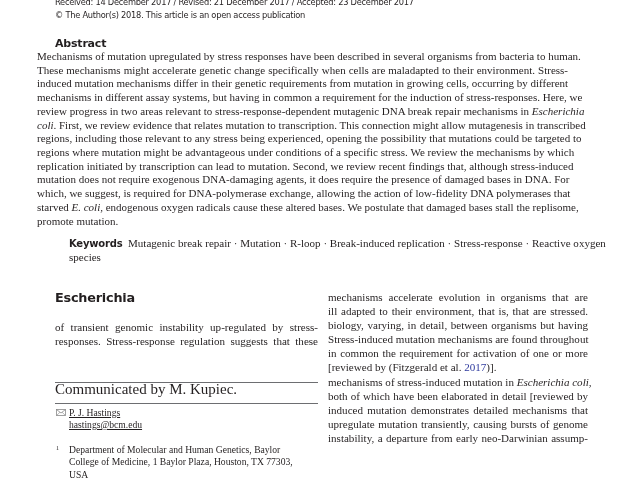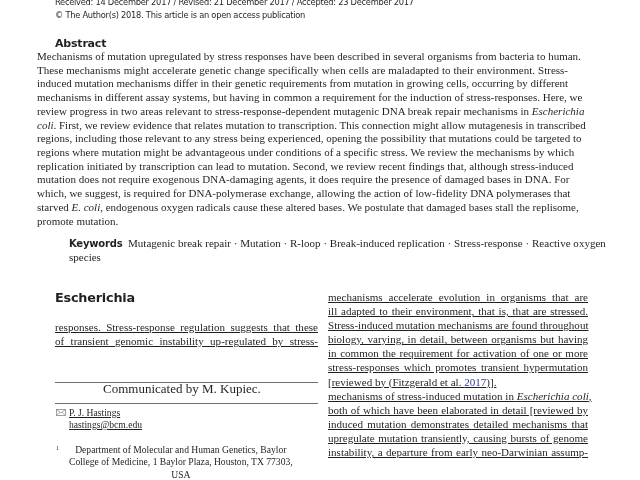--- a/index.html
+++ b/index.html
@@ -15,32 +15,32 @@
   .abstract-body .ln { display: block; white-space: nowrap; text-align-last: justify; text-align: justify; }
   .abstract-body .ln.last { text-align-last: left; }
 
   .keywords { position: absolute; left: 69px; top: 237px; width: 531px; font-size: 11.05px; line-height: 13.7px; }
   .kw-label { font-weight: bold; font-size: 10px; letter-spacing: -0.2px; }
 
   .intro-head { position: absolute; left: 55px; top: 290px; font-size: 12.8px; font-weight: bold; letter-spacing: -0.2px; }
 
   .col-left { position: absolute; left: 55px; top: 320px; width: 263px; font-size: 11.05px; line-height: 14.1px; }
   .col-right { position: absolute; left: 328px; top: 290px; width: 260px; font-size: 11.05px; line-height: 14.1px; }
-  .jl { display: block; white-space: nowrap; text-align: justify; text-align-last: justify; text-decoration: underline; }
+  .jl { display: block; white-space: nowrap; text-align: justify; text-align-last: justify; }
   .jl.last { text-align-last: left; }
   .indent { padding-left: 12px; }
 
   .rule { position: absolute; left: 55px; width: 263px; height: 0; border-top: 0.8px solid #6d6e71; }
-  .communicated { position: absolute; left: 55px; top: 383px; font-size: 13px; line-height: 12px; margin-left: 48px; }
+  .communicated { position: absolute; left: 55px; top: 383px; font-size: 15px; line-height: 12px; }
   .author-block { position: absolute; left: 55px; top: 407px; font-size: 9.6px; line-height: 12px; }
   .mail-icon { position: absolute; left: 1px; top: 2px; width: 10px; height: 7px; }
   .author-text { position: absolute; left: 14px; top: 0; white-space: nowrap; text-decoration: underline; }
   .affil { position: absolute; left: 55px; top: 444px; font-size: 9.6px; line-height: 12.3px; width: 263px; }
   .affil-num { position: absolute; left: 1px; top: -2px; font-size: 6px; }
-  .affil-text { position: absolute; left: 14px; top: 0; white-space: nowrap; text-align: center; }
+  .affil-text { position: absolute; left: 14px; top: 0; white-space: nowrap; }
 
   a.cite { color: #2e3a9e; text-decoration: none; }
   i { font-style: italic; }
 </style>
 </head>
 <body>
 
 <div class="dates sans">
   <div>Received: 14 December 2017 / Revised: 21 December 2017 / Accepted: 23 December 2017</div>
   <div>© The Author(s) 2018. This article is an open access publication</div>
@@ -65,31 +65,30 @@
 </div>
 
 <div class="keywords serif">
   <div style="white-space:nowrap;"><span class="kw-label sans">Keywords</span>&nbsp; <span>Mutagenic break repair · Mutation · R-loop · Break-induced replication · Stress-response · Reactive oxygen</span></div>
   <div>species</div>
 </div>
 
 <div class="intro-head sans">Escherichia</div>
 
 <div class="col-left serif">
+  <span class="jl">of transient genomic instability up-regulated by stress-</span>
   <span class="jl">responses. Stress-response regulation suggests that these</span>
-  <span class="jl">of transient genomic instability up-regulated by stress-</span>
 </div>
 
 <div class="col-right serif">
   <span class="jl">mechanisms accelerate evolution in organisms that are</span>
   <span class="jl">ill adapted to their environment, that is, that are stressed.</span>
+  <span class="jl">biology, varying, in detail, between organisms but having</span>
   <span class="jl">Stress-induced mutation mechanisms are found throughout</span>
-  <span class="jl">biology, varying, in detail, between organisms but having</span>
   <span class="jl">in common the requirement for activation of one or more</span>
-  <span class="jl">stress-responses which promotes transient hypermutation</span>
   <span class="jl last"><span>[reviewed by (Fitzgerald et al. </span><a class="cite">2017</a><span>)].</span></span>
   <span class="jl"><span>mechanisms of stress-induced mutation in </span><i>Escherichia coli</i><span>,</span></span>
   <span class="jl">both of which have been elaborated in detail [reviewed by</span>
   <span class="jl">induced mutation demonstrates detailed mechanisms that</span>
   <span class="jl">upregulate mutation transiently, causing bursts of genome</span>
   <span class="jl">instability, a departure from early neo-Darwinian assump-</span>
 </div>
 
 <div class="rule" style="top:382px;"></div>
 <div class="communicated serif">Communicated by M. Kupiec.</div>

